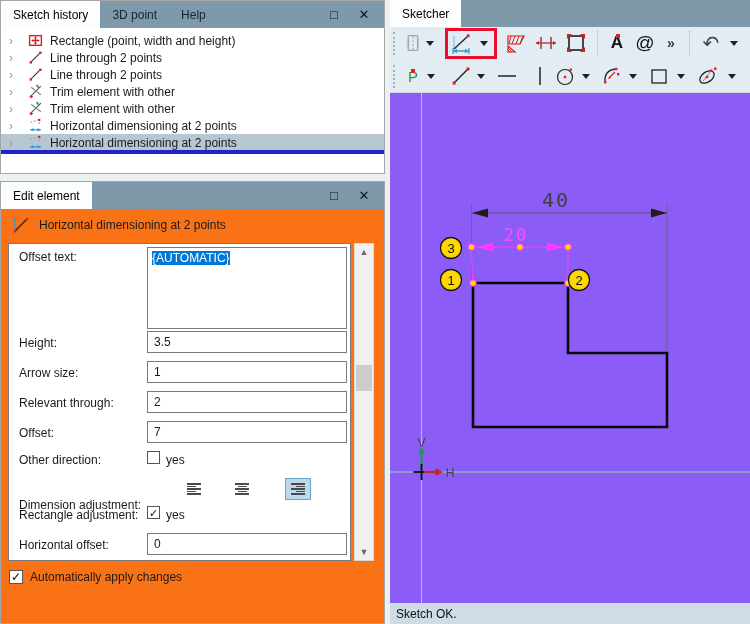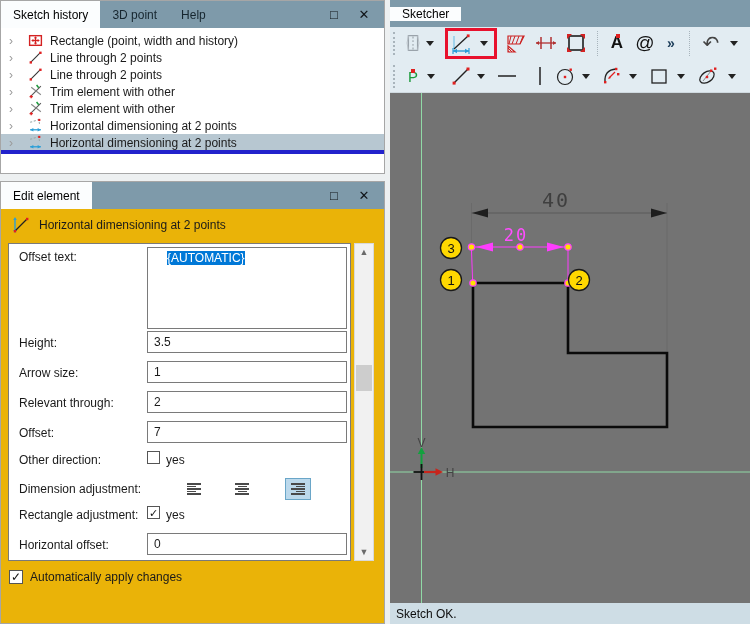--- a/index.html
+++ b/index.html
@@ -1,20 +1,20 @@
 <!DOCTYPE html>
 <html><head>
 <meta charset="utf-8">
 <style>
   * { margin:0; padding:0; box-sizing:border-box; }
   html,body { width:750px; height:624px; overflow:hidden; }
   body { position:relative; background:#edf0f1; font-family:"Liberation Sans", sans-serif; font-size:12px; color:#1a1a1a; }
 
   
-  .panel { position:absolute; background:#eab308; }
+  .panel { position:absolute; background:#f97316; }
   .titlebar { position:absolute; left:0; top:0; right:0; height:27px; background:#7e9aaa; display:flex; align-items:stretch; }
   .tab { padding:0 12px; display:flex; align-items:center; color:#16262f; cursor:default; }
   .tab.active { background:#fbfdfe; color:#000; }
   .winbtns { margin-left:auto; display:flex; align-items:center; gap:14px; padding-right:12px; }
   .winbtn { font-size:13px; color:#101418; width:16px; text-align:center; line-height:16px; }
 
   
   #history { left:0; top:0; width:385px; height:174px; border:1px solid #a6a6a6; }
   #history .list { position:absolute; left:0; top:27px; right:0; bottom:0; background:#fff; }
   .hrow { position:absolute; left:0; right:0; height:17px; display:flex; align-items:center; }
@@ -23,52 +23,52 @@
   .hrow.sel { background:#b7c7d1; }
   #sel-underline { position:absolute; left:0; right:0; top:122px; height:4px; background:#2222cc; }
 
   
   #edit { left:0; top:181px; width:385px; height:443px; border:1px solid #a6a6a6; }
   #edit .hdr { position:absolute; left:10px; top:33px; display:flex; align-items:center; gap:8px; }
   #edit .groupbox { position:absolute; left:7px; top:61px; width:343px; height:318px; border:1px solid #7a7a7a; background:#fff; }
   .flabel { position:absolute; left:18px; }
   .finput { position:absolute; left:146px; width:200px; height:22px; border:1px solid #7a7a7a; background:#fff; font-family:"Liberation Sans",sans-serif; font-size:12px; padding-left:6px; color:#1a1a1a; }
   #measure-box { position:absolute; left:146px; top:65px; width:200px; height:82px; border:1px solid #7a7a7a; background:#fff; padding:3px 4px; }
-  #measure-box .selword { background:#0078d7; color:#fff;margin-left:15px; }
+  #measure-box .selword { background:#0078d7; color:#fff; }
   .cb { position:absolute; width:13px; height:13px; border:1px solid #555; background:#fff; font-size:11px; line-height:12px; text-align:center; color:#111; }
   .cb-lab { position:absolute; }
   .alignbtn { position:absolute; width:26px; height:22px; display:flex; flex-direction:column; justify-content:center; align-items:flex-start; gap:1px; padding:0 5px; border:1px solid transparent; }
   .alignbtn i { display:block; height:1.5px; background:#4a4a4a; }
   .alignbtn.center { align-items:center; }
   .alignbtn.right { align-items:flex-end; }
   .alignbtn.sel { background:#bcd9ec; border:1px solid #6aa6c8; }
   .b14{width:14px;} .b9{width:9px;}
   
   #scroll { position:absolute; left:353px; top:61px; width:20px; height:318px; background:#f1f1f1; border:1px solid #d9d9d9; }
   #scroll .arr { position:absolute; left:0; width:18px; height:16px; color:#6a6a6a; font-size:9px; text-align:center; line-height:16px; background:#f1f1f1; }
   #scroll .thumb { position:absolute; left:1px; top:121px; width:16px; height:26px; background:#cdcdcd; }
   #apply-row { position:absolute; left:8px; top:388px; display:flex; align-items:center; gap:7px; }
   #apply-row .cbx { position:static; width:14px; height:14px; border:1px solid #555; background:#fff; font-size:12px; line-height:13px; text-align:center; color:#111; }
 
   
   #sketcher { left:390px; top:0; width:360px; height:624px; background:#fff; }
-  #sketcher .titlebar { height:27px;align-items:center; }
+  #sketcher .titlebar { height:27px; }
   #toolbar { position:absolute; left:0; top:27px; right:0; height:66px; background:#e2ecf2; border-bottom:1px solid #cfd9df; }
   .tbrow { position:absolute; left:0; right:0; height:33px; }
   #row1 { top:0; } #row2 { top:33px; }
   .grip { position:absolute; left:3px; top:5px; bottom:5px; width:3px; border-left:2px dotted #a8b4bc; }
   .tbtn { position:absolute; width:26px; height:26px; top:3px; display:flex; align-items:center; justify-content:center; }
   .tsep { position:absolute; top:4px; bottom:4px; width:0; border-left:1px dotted #a8b4bc; }
   .dd { position:absolute; top:3px; width:12px; height:26px; display:flex; align-items:center; justify-content:center; }
   .dd::after { content:""; border-left:4px solid transparent; border-right:4px solid transparent; border-top:5px solid #222; }
   .glyph { font-size:17px; color:#111; }
   .glyph.small { font-size:14px; }
   .reddot { position:absolute; width:4px; height:4px; background:#e02020; }
   #redbox { position:absolute; left:55px; top:1px; width:52px; height:31px; border:3px solid #e8112d; }
-  #canvas { position:absolute; left:0; top:93px; width:360px; height:510px; background:#737373; }
+  #canvas { position:absolute; left:0; top:93px; width:360px; height:510px; background:#8b5cf6; }
   #statusbar { position:absolute; left:0; top:603px; width:360px; height:21px; background:#cedde5; display:flex; align-items:center; padding-left:6px; color:#0d0d0d; }
 
   svg text { font-family:"Liberation Sans",sans-serif; }
   .dimfont { font-family:"DejaVu Sans Mono",monospace; letter-spacing:2px; }
 </style>
 </head>
 <body>
 
 <div class="panel" id="history">
   <div class="titlebar">
@@ -83,21 +83,21 @@
   <div class="list">
 
     <div class="hrow" style="top:4px">
       <span class="chev">›</span>
       <svg class="ric" viewBox="0 0 14 14">
           <rect x="1.5" y="2.5" width="11" height="9" fill="none" stroke="#d42222" stroke-width="1.3"></rect>
           <line x1="7" y1="4" x2="7" y2="10" stroke="#d42222" stroke-width="1.2"></line>
           <line x1="4" y1="7" x2="10" y2="7" stroke="#d42222" stroke-width="1.2"></line>
           <path d="M7 3l-1.5 2h3z M7 11l-1.5-2h3z M3 7l2-1.5v3z M11 7l-2-1.5v3z" fill="#d42222"></path>
         </svg>
-      <span>Rectangle (point, width and history)</span>
+      <span>Rectangle (point, width and height)</span>
     </div>
     <div class="hrow" style="top:21px">
       <span class="chev">›</span>
       <svg class="ric" viewBox="0 0 14 14">
           <line x1="2.5" y1="11.5" x2="11.5" y2="2.5" stroke="#333" stroke-width="1"></line>
           <rect x="1.5" y="10.5" width="2.2" height="2.2" fill="#e02020"></rect>
           <rect x="10.5" y="1.5" width="2.2" height="2.2" fill="#e02020"></rect>
         </svg>
       <span>Line through 2 points</span>
     </div>
@@ -188,21 +188,21 @@
   <span class="flabel" style="top:214px">Relevant through:</span>
   <input class="finput" style="top: 209px;" value="2">
 
   <span class="flabel" style="top:244px">Offset:</span>
   <input class="finput" style="top: 239px;" value="7">
 
   <span class="flabel" style="top:271px">Other direction:</span>
   <span class="cb" style="left:146px; top:269px"></span>
   <span class="cb-lab" style="left:165px; top:271px">yes</span>
 
-  <span class="flabel" style="top:300px">Dimension adjustment:</span>
+  <span class="flabel" style="top:316px">Dimension adjustment:</span>
   <span class="alignbtn" style="left:180px; top:296px">
       <i class="b14"></i>
       <i class="b9"></i>
       <i class="b14"></i>
       <i class="b9"></i>
       <i class="b14"></i>
     </span>
   <span class="alignbtn center" style="left:228px; top:296px">
       <i class="b14"></i>
       <i class="b9"></i>

